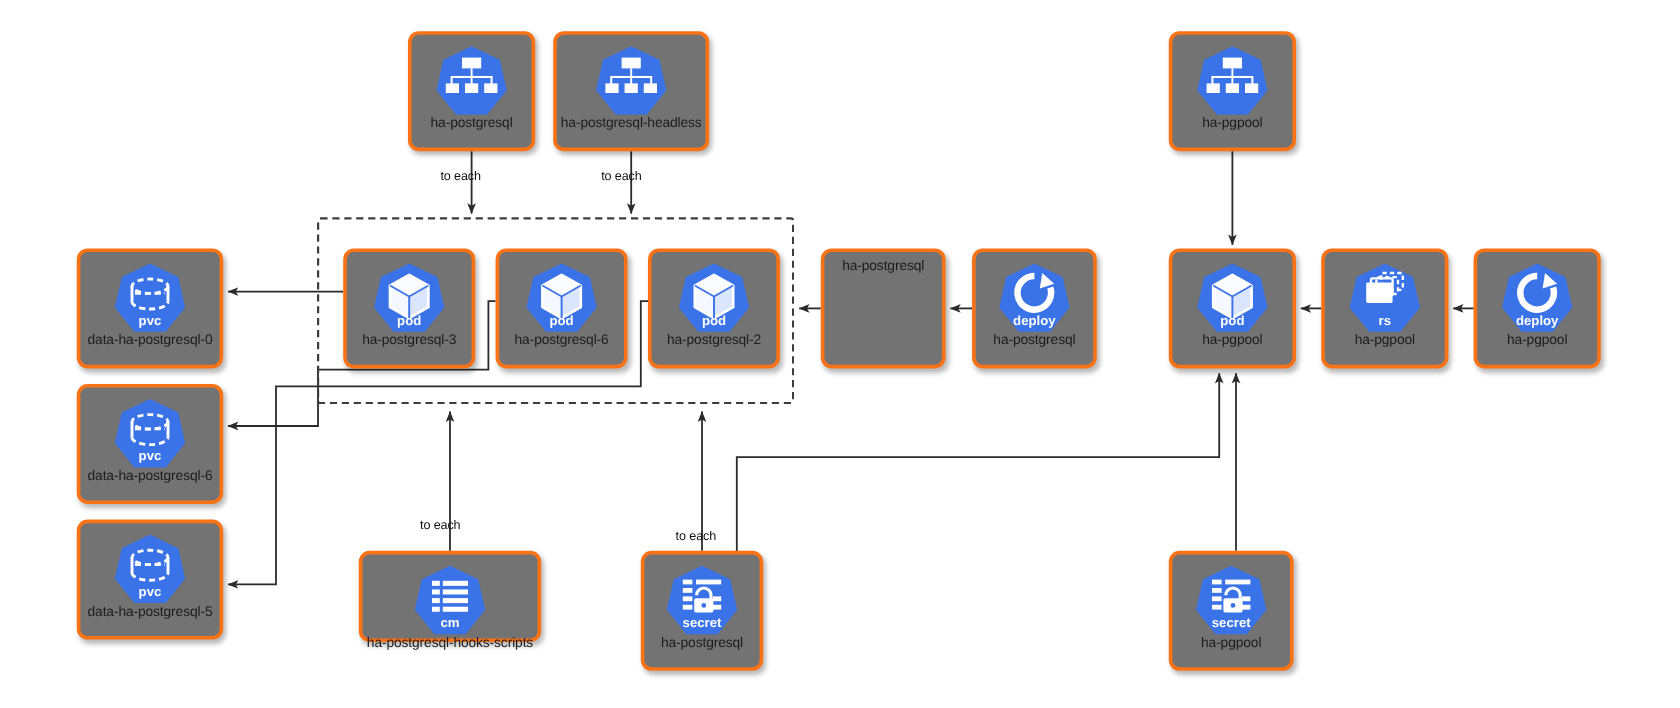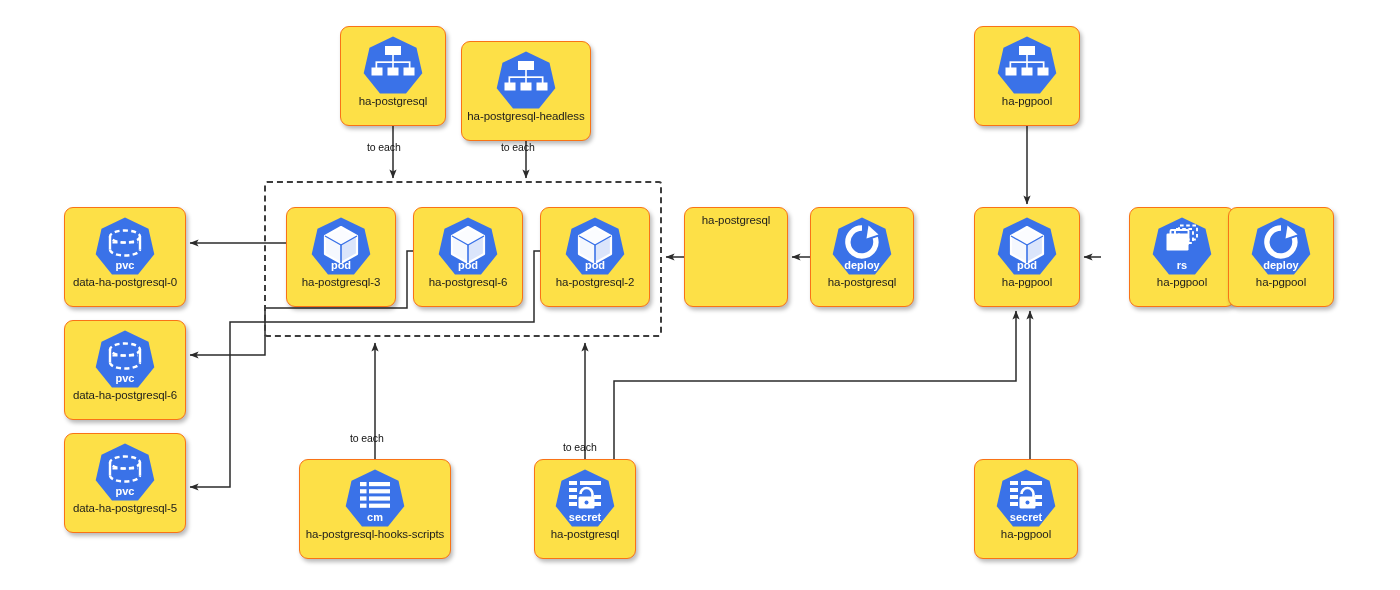--- a/index.html
+++ b/index.html
@@ -28,22 +28,22 @@
   .group-box {
     position: absolute;
     border: 2px dashed #3d3d3d;
     border-radius: 3px;
     box-sizing: border-box;
     background: transparent;
   }
   .node {
     position: absolute;
     box-sizing: border-box;
-    background: #fde047;
-    border: 1px solid #f97316;
+    background: #737373;
+    border: 3px solid #f97316;
     border-radius: 9px;
     box-shadow: 2px 3px 4px rgba(0,0,0,0.28);
     display: flex;
     flex-direction: column;
     align-items: center;
     justify-content: flex-start;
     padding-top: 7px;
   }
   .node-icon {
     width: 62px;
@@ -126,21 +126,21 @@
             <rect x="13.5" y="29" width="1.7" height="5" fill="#fff"></rect>
             <rect x="30.2" y="29" width="1.6" height="5" fill="#fff"></rect>
             <rect x="46.8" y="29" width="1.7" height="5" fill="#fff"></rect>
             <rect x="9.5" y="33.5" width="11" height="8" fill="#fff"></rect>
             <rect x="25.5" y="33.5" width="11" height="8" fill="#fff"></rect>
             <rect x="41.5" y="33.5" width="11" height="8" fill="#fff"></rect>
           </svg>
         </span>
         <div class="node-label">ha-postgresql</div>
       </div>
-      <div class="node" style="left: 461px; top: 26px; width: 130px; height: 100px; margin-top: 15px;">
+      <div class="node" style="left: 461px; top: 26px; width: 130px; height: 100px;">
         <span class="node-icon">
           <svg viewBox="0 0 62 62" xmlns="http://www.w3.org/2000/svg">
             <path d="M31 2.5 L54.5 13.8 L60.3 39.2 L44.0 59.5 L18.0 59.5 L1.7 39.2 L7.5 13.8 Z" fill="#3a72e8"></path>
             <rect x="23" y="12" width="16" height="9" fill="#fff"></rect>
             <rect x="30.2" y="21" width="1.6" height="7" fill="#fff"></rect>
             <rect x="13.5" y="27.3" width="35" height="1.7" fill="#fff"></rect>
             <rect x="13.5" y="29" width="1.7" height="5" fill="#fff"></rect>
             <rect x="30.2" y="29" width="1.6" height="5" fill="#fff"></rect>
             <rect x="46.8" y="29" width="1.7" height="5" fill="#fff"></rect>
             <rect x="9.5" y="33.5" width="11" height="8" fill="#fff"></rect>
@@ -276,21 +276,21 @@
             <path d="M31 12 L47 21 L31 30 L15 21 Z" fill="#ffffff" opacity="0.98"></path>
             <path d="M31 30 L47 21 L47 39 L31 48 Z" fill="#ffffff" opacity="0.82"></path>
             <path d="M31 30 L15 21 L15 39 L31 48 Z" fill="#ffffff" opacity="0.95"></path>
             <path d="M31 30 L31 48" stroke="#3a72e8" stroke-width="1.6"></path>
             <path d="M31 30 L15 21 M31 30 L47 21" stroke="#3a72e8" stroke-width="1.4"></path>
             <text x="31" y="53.5" text-anchor="middle" font-family="Liberation Sans, sans-serif" font-size="11" font-weight="bold" fill="#ffffff">pod</text>
           </svg>
         </span>
         <div class="node-label">ha-pgpool</div>
       </div>
-      <div class="node" style="left: 1101px; top: 207px; width: 106px; height: 100px; margin-left: 28px;">
+      <div class="node" style="left: 1101px; top: 207px; width: 106px; height: 100px;">
         <span class="node-icon">
           <svg viewBox="0 0 62 62" xmlns="http://www.w3.org/2000/svg">
             <path d="M31 2.5 L54.5 13.8 L60.3 39.2 L44.0 59.5 L18.0 59.5 L1.7 39.2 L7.5 13.8 Z" fill="#3a72e8"></path>
             <g stroke="#fff" stroke-width="1.9" fill="none" stroke-dasharray="3.6 2.6">
               <rect x="28" y="10.5" width="18" height="14" rx="1"></rect>
               <rect x="24" y="14" width="18" height="14" rx="1"></rect>
             </g>
             <rect x="15.5" y="18.5" width="22" height="17" rx="1.2" fill="#fff"></rect>
             <rect x="19.5" y="15" width="18" height="14" rx="1" fill="none" stroke="#fff" stroke-width="1.9"></rect>
             <text x="31" y="53.5" text-anchor="middle" font-family="Liberation Sans, sans-serif" font-size="11" font-weight="bold" fill="#ffffff">rs</text>
@@ -302,21 +302,21 @@
         <span class="node-icon">
           <svg viewBox="0 0 62 62" xmlns="http://www.w3.org/2000/svg">
             <path d="M31 2.5 L54.5 13.8 L60.3 39.2 L44.0 59.5 L18.0 59.5 L1.7 39.2 L7.5 13.8 Z" fill="#3a72e8"></path>
             <path d="M31 13 A14 14 0 1 0 44.2 22.6" fill="none" stroke="#fff" stroke-width="5.4" stroke-linecap="butt"></path>
             <path d="M37.5 10.5 L47.5 19.5 L35.5 23.5 Z" fill="#fff"></path>
             <text x="31" y="53.5" text-anchor="middle" font-family="Liberation Sans, sans-serif" font-size="11" font-weight="bold" fill="#ffffff">deploy</text>
           </svg>
         </span>
         <div class="node-label">ha-pgpool</div>
       </div>
-      <div class="node" style="left: 299px; top: 459px; width: 152px; height: 100px;">
+      <div class="node" style="left: 299px; top: 459px; width: 152px; height: 76px;">
         <span class="node-icon">
           <svg viewBox="0 0 62 62" xmlns="http://www.w3.org/2000/svg">
             <path d="M31 2.5 L54.5 13.8 L60.3 39.2 L44.0 59.5 L18.0 59.5 L1.7 39.2 L7.5 13.8 Z" fill="#3a72e8"></path>
             <rect x="16" y="15" width="6.5" height="4.2" fill="#fff"></rect>
             <rect x="25" y="15" width="21" height="4.2" fill="#fff"></rect>
             <rect x="16" y="22.2" width="6.5" height="4.2" fill="#fff"></rect>
             <rect x="25" y="22.2" width="21" height="4.2" fill="#fff"></rect>
             <rect x="16" y="29.4" width="6.5" height="4.2" fill="#fff"></rect>
             <rect x="25" y="29.4" width="21" height="4.2" fill="#fff"></rect>
             <rect x="16" y="36.6" width="6.5" height="4.2" fill="#fff"></rect>

